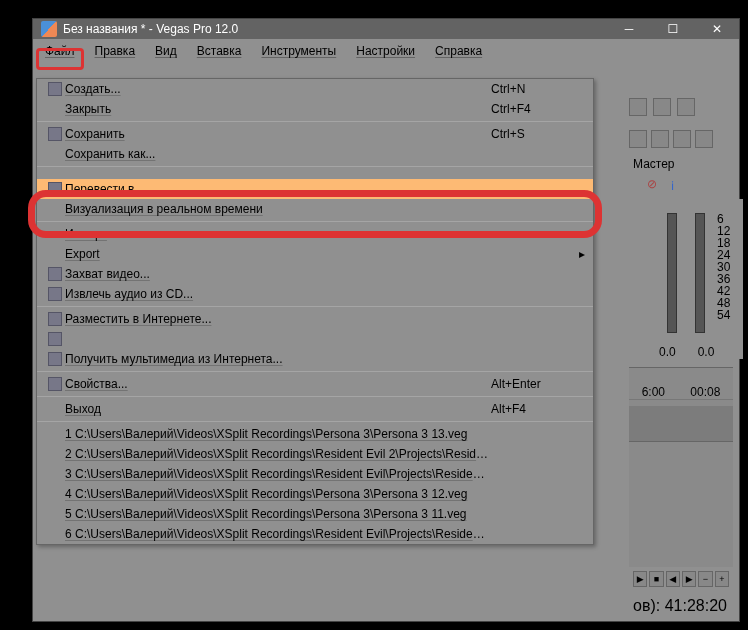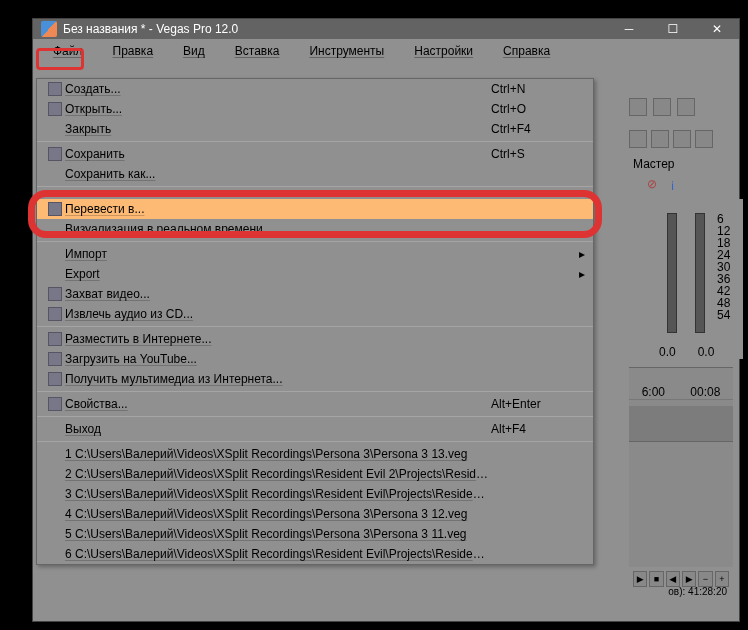--- a/index.html
+++ b/index.html
@@ -3,21 +3,21 @@
 <meta charset="utf-8">
 <style>
 * { margin: 0; padding: 0; box-sizing: border-box; font-family: "Segoe UI", Tahoma, sans-serif; font-size: 12px; }
 html, body { background: #000; }
 .frame { position: relative; width: 748px; height: 630px; border: 2px solid #000; background: #000; }
 .window { position: absolute; left: 30px; top: 16px; right: 6px; bottom: 6px; background: #909090; border: 1px solid #444; }
 .titlebar { height: 20px; background: #636363; color: #fff; display: flex; align-items: center; justify-content: space-between; padding: 0 0 0 8px; }
 .titlebar-left { display: flex; align-items: center; gap: 6px; }
 .titlebar .win-btns { display: flex; }
 .win-btn { width: 44px; height: 28px; display: flex; align-items: center; justify-content: center; color: #fff; }
-.menubar { height: 24px; background: #909090; display: flex; align-items: center; padding: 0 12px; gap: 14px; }
+.menubar { height: 24px; background: #909090; display: flex; align-items: center; padding: 0 4px; gap: 4px; }
 .menubar-item { padding: 3px 8px; color: #000; text-decoration: underline; text-decoration-color: rgba(0,0,0,0.3); text-underline-offset: 2px; }
 .file-outline { position: absolute; left: 34px; top: 46px; width: 48px; height: 22px; border: 3px solid #d33; border-radius: 4px; pointer-events: none; z-index: 50; }
 .dropdown { position: absolute; left: 34px; top: 76px; width: 558px; background: #909090; border: 1px solid #666; box-shadow: 2px 2px 4px rgba(0,0,0,0.3); z-index: 40; }
 .dd-item { display: flex; align-items: center; height: 20px; padding: 0 8px; color: #000; }
 .dd-icon { width: 20px; display: flex; align-items: center; justify-content: center; }
 .dd-label { flex: 1; text-decoration: underline; text-decoration-color: rgba(0,0,0,0.2); text-underline-offset: 2px; white-space: nowrap; overflow: hidden; text-overflow: ellipsis; }
 .dd-shortcut { width: 80px; text-align: left; color: #000; }
 .dd-arrow { width: 14px; text-align: right; color: #000; }
 .dd-sep { height: 1px; background: #777; margin: 2px 0; border-bottom: 1px solid #a5a5a5; }
 .dd-item.hl { background: #fdba74; margin-top: 12px; }
@@ -31,21 +31,21 @@
 .meter-bar { position: absolute; top: 14px; width: 10px; height: 120px; background: #555; border: 1px solid #333; }
 .meter-bar.l { left: 34px; }
 .meter-bar.r { left: 62px; }
 .meter-scale { position: absolute; left: 84px; top: 14px; font-size: 9px; color: #000; line-height: 12px; }
 .meter-vals { position: absolute; bottom: 0; left: 26px; display: flex; gap: 22px; font-size: 10px; color: #000; }
 .timeline-area { position: absolute; top: 348px; left: 596px; right: 6px; bottom: 30px; background: #8a8a8a; border-top: 1px solid #666; }
 .time-ruler { height: 32px; background: #8a8a8a; display: flex; align-items: flex-end; justify-content: space-around; color: #000; font-size: 10px; border-bottom: 1px solid #777; }
 .track { height: 36px; background: #7c7c7c; border-bottom: 1px solid #666; margin-top: 6px; }
 .transport { position: absolute; left: 596px; right: 6px; bottom: 30px; height: 24px; display: flex; align-items: center; gap: 2px; padding: 0 4px; background: #909090; }
 .tbtn { width: 18px; height: 16px; background: #888; border: 1px solid #666; display: flex; align-items: center; justify-content: center; font-size: 9px; }
-.status { position: absolute; bottom: 24px; right: 12px; color: #000; font-size: 10px; }
+.status { position: absolute; bottom: 6px; right: 12px; color: #000; font-size: 16px; }
 .app-icon { width: 16px; height: 16px; background: linear-gradient(135deg, #4a90d9 50%, #e85 50%); border-radius: 2px; }
 </style>
 </head>
 <body>
 
 <div class="frame">
   <div class="window">
 
     <div class="titlebar">
       <div class="titlebar-left">
@@ -129,28 +129,20 @@
   <div class="dropdown" id="dropdown">
       <div class="dd-item">
         <span class="dd-icon">
           <span style="width:14px;height:14px;background:#778;border:1px solid #556;display:inline-block"></span>
         </span>
         <span class="dd-label">Создать...</span>
         <span class="dd-shortcut">Ctrl+N</span>
         <span class="dd-arrow"></span>
       </div>
       <div class="dd-item">
-        <span class="dd-icon">
-          <span style="width:14px;height:14px;background:#778;border:1px solid #556;display:inline-block"></span>
-        </span>
-        <span class="dd-label">Открыть...</span>
-        <span class="dd-shortcut">Ctrl+O</span>
-        <span class="dd-arrow"></span>
-      </div>
-      <div class="dd-item">
         <span class="dd-icon"></span>
         <span class="dd-label">Закрыть</span>
         <span class="dd-shortcut">Ctrl+F4</span>
         <span class="dd-arrow"></span>
       </div>
       <div class="dd-sep"></div>
       <div class="dd-item">
         <span class="dd-icon">
           <span style="width:14px;height:14px;background:#778;border:1px solid #556;display:inline-block"></span>
         </span>
@@ -214,21 +206,20 @@
           <span style="width:14px;height:14px;background:#778;border:1px solid #556;display:inline-block"></span>
         </span>
         <span class="dd-label">Разместить в Интернете...</span>
         <span class="dd-shortcut"></span>
         <span class="dd-arrow"></span>
       </div>
       <div class="dd-item">
         <span class="dd-icon">
           <span style="width:14px;height:14px;background:#778;border:1px solid #556;display:inline-block"></span>
         </span>
-        <span class="dd-label">Загрузить на YouTube...</span>
         <span class="dd-shortcut"></span>
         <span class="dd-arrow"></span>
       </div>
       <div class="dd-item">
         <span class="dd-icon">
           <span style="width:14px;height:14px;background:#778;border:1px solid #556;display:inline-block"></span>
         </span>
         <span class="dd-label">Получить мультимедиа из Интернета...</span>
         <span class="dd-shortcut"></span>
         <span class="dd-arrow"></span>

